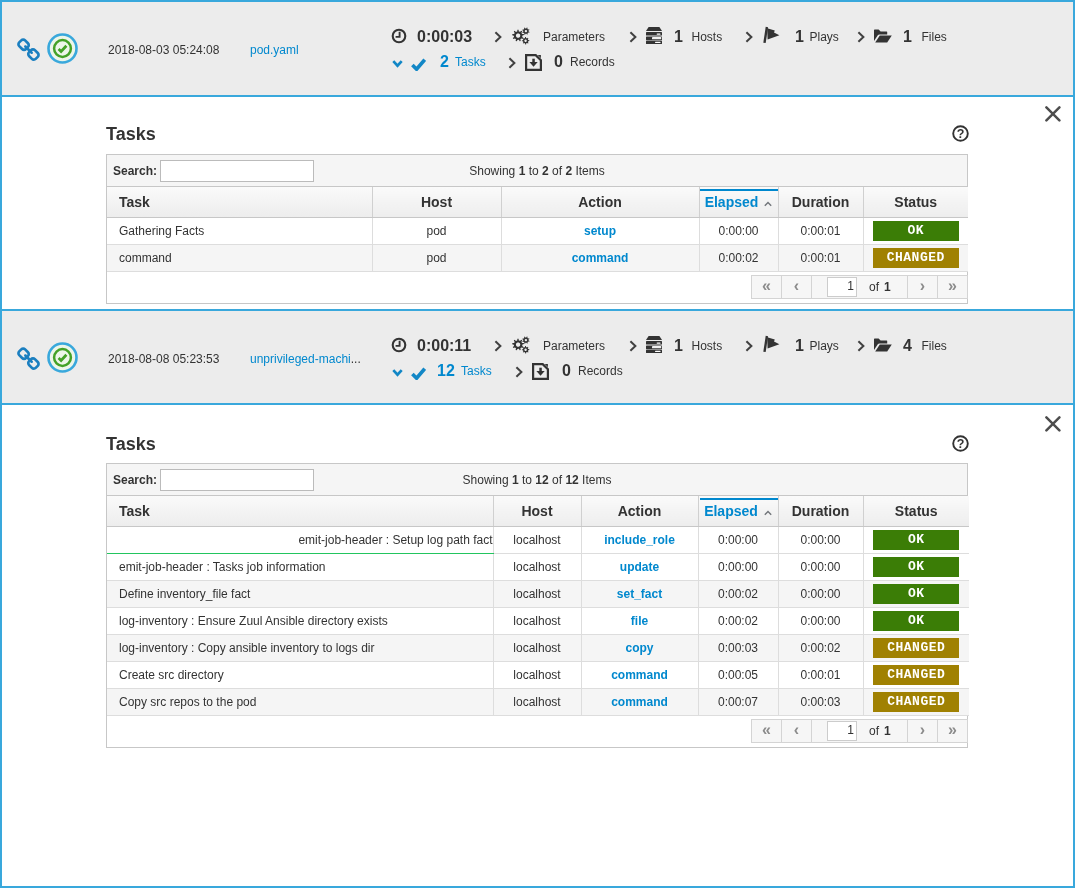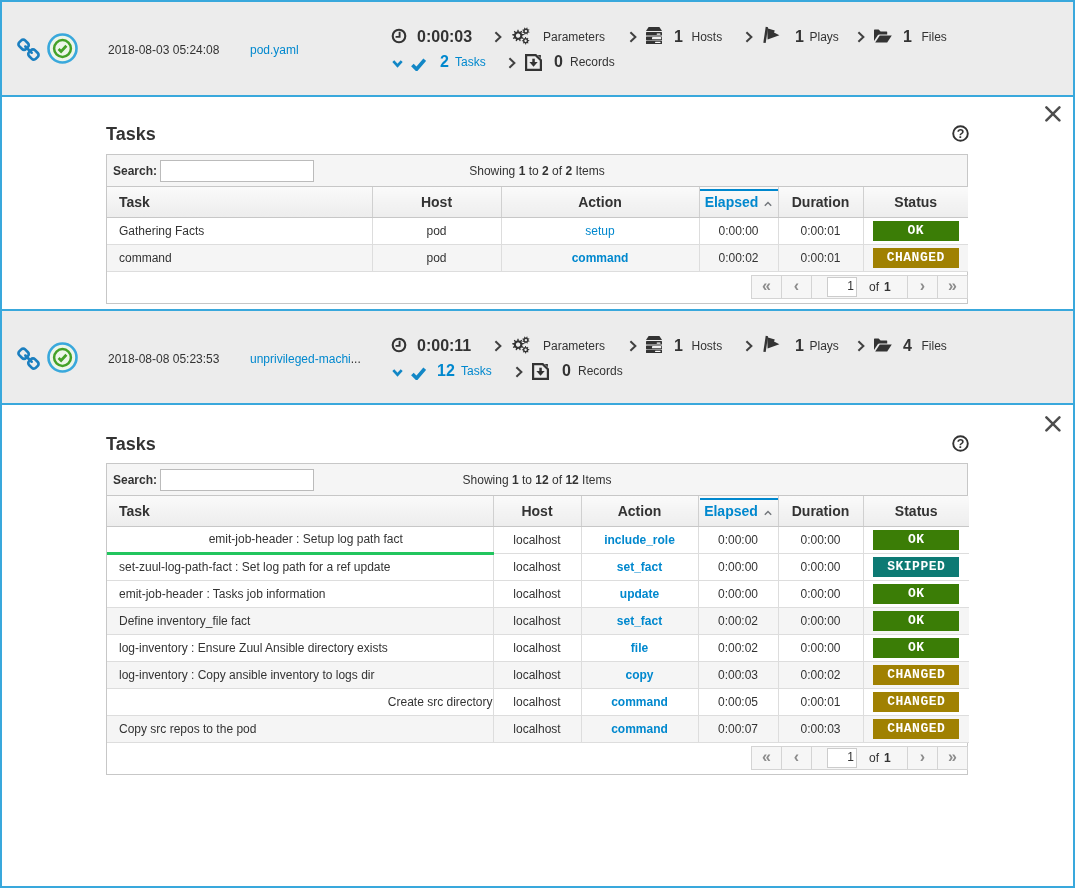--- a/index.html
+++ b/index.html
@@ -190,21 +190,21 @@
               <polyline points="0.8,4.8 4,1.4 7.2,4.8" fill="none" stroke="#72767b" stroke-width="1.4"></polyline>
             </svg></th>
           <th style="background-image:linear-gradient(to bottom,#fafafa 0%,#ededed 100%);border-bottom:1px solid #c7c7c7;font-size:14px;font-weight:bold;border-left:1px solid #d0d0d0;text-align:center;">Duration</th>
           <th style="background-image:linear-gradient(to bottom,#fafafa 0%,#ededed 100%);border-bottom:1px solid #c7c7c7;font-size:14px;font-weight:bold;border-left:1px solid #d0d0d0;text-align:center;">Status</th>
         </tr>
       </thead>
       <tbody>
         <tr style="height:27px;background:#fff">
           <td style="border-bottom:1px solid #ddd;padding:0;text-align:left;padding-left:12px">Gathering Facts</td>
           <td style="border-bottom:1px solid #ddd;padding:0;border-left:1px solid #ddd;text-align:center">pod</td>
-          <td style="border-bottom:1px solid #ddd;padding:0;border-left:1px solid #ddd;text-align:center"><span style="color:#0088ce;font-weight:normal">setup</span></td>
+          <td style="border-bottom:1px solid #ddd;padding:0;border-left:1px solid #ddd;text-align:center"><span style="color:#0088ce;font-weight:bold">setup</span></td>
           <td style="border-bottom:1px solid #ddd;padding:0;border-left:1px solid #ddd;text-align:center">0:00:00</td>
           <td style="border-bottom:1px solid #ddd;padding:0;border-left:1px solid #ddd;text-align:center">0:00:01</td>
           <td style="border-bottom:1px solid #ddd;padding:0;border-left:1px solid #ddd;text-align:center"><span style="display:inline-block;width:86px;height:20px;line-height:20px;background:#3b7d06;color:#fff;font-family:'Liberation Mono',monospace;font-size:13px;font-weight:bold;letter-spacing:0.5px;text-align:center;vertical-align:middle">OK</span></td>
         </tr>
         <tr style="height:27px;background:#f5f5f5">
           <td style="border-bottom:1px solid #ddd;padding:0;text-align:left;padding-left:12px">command</td>
           <td style="border-bottom:1px solid #ddd;padding:0;border-left:1px solid #ddd;text-align:center">pod</td>
           <td style="border-bottom:1px solid #ddd;padding:0;border-left:1px solid #ddd;text-align:center"><span style="color:#0088ce;font-weight:bold">command</span></td>
           <td style="border-bottom:1px solid #ddd;padding:0;border-left:1px solid #ddd;text-align:center">0:00:02</td>
           <td style="border-bottom:1px solid #ddd;padding:0;border-left:1px solid #ddd;text-align:center">0:00:01</td>
@@ -256,34 +256,26 @@
           <th style="background-image:linear-gradient(to bottom,#fafafa 0%,#ededed 100%);border-bottom:1px solid #c7c7c7;font-size:14px;font-weight:bold;border-left:1px solid #d0d0d0;text-align:center;">Action</th>
           <th style="background-image:linear-gradient(to bottom,#fafafa 0%,#ededed 100%);border-bottom:1px solid #c7c7c7;font-size:14px;font-weight:bold;border-left:1px solid #d0d0d0;text-align:center;"><span style="color:#0088ce">Elapsed</span><svg width="8" height="6" viewBox="0 0 8 6" style="margin-left:6px">
               <polyline points="0.8,4.8 4,1.4 7.2,4.8" fill="none" stroke="#72767b" stroke-width="1.4"></polyline>
             </svg></th>
           <th style="background-image:linear-gradient(to bottom,#fafafa 0%,#ededed 100%);border-bottom:1px solid #c7c7c7;font-size:14px;font-weight:bold;border-left:1px solid #d0d0d0;text-align:center;">Duration</th>
           <th style="background-image:linear-gradient(to bottom,#fafafa 0%,#ededed 100%);border-bottom:1px solid #c7c7c7;font-size:14px;font-weight:bold;border-left:1px solid #d0d0d0;text-align:center;">Status</th>
         </tr>
       </thead>
       <tbody>
         <tr style="height:27px;background:#fff">
-          <td style="border-bottom:3px solid #22c55e;padding:0;text-align:center;padding-left:12px">emit-job-header : Setup log path fact</td>
+          <td style="border-bottom:1px solid #22c55e;padding:0;text-align:right;padding-left:12px">emit-job-header : Setup log path fact</td>
           <td style="border-bottom:1px solid #ddd;padding:0;border-left:1px solid #ddd;text-align:center">localhost</td>
           <td style="border-bottom:1px solid #ddd;padding:0;border-left:1px solid #ddd;text-align:center"><span style="color:#0088ce;font-weight:bold">include_role</span></td>
           <td style="border-bottom:1px solid #ddd;padding:0;border-left:1px solid #ddd;text-align:center">0:00:00</td>
           <td style="border-bottom:1px solid #ddd;padding:0;border-left:1px solid #ddd;text-align:center">0:00:00</td>
           <td style="border-bottom:1px solid #ddd;padding:0;border-left:1px solid #ddd;text-align:center"><span style="display:inline-block;width:86px;height:20px;line-height:20px;background:#3b7d06;color:#fff;font-family:'Liberation Mono',monospace;font-size:13px;font-weight:bold;letter-spacing:0.5px;text-align:center;vertical-align:middle">OK</span></td>
-        </tr>
-        <tr style="height:27px;background:#fff">
-          <td style="border-bottom:1px solid #ddd;padding:0;text-align:left;padding-left:12px">set-zuul-log-path-fact : Set log path for a ref update</td>
-          <td style="border-bottom:1px solid #ddd;padding:0;border-left:1px solid #ddd;text-align:center">localhost</td>
-          <td style="border-bottom:1px solid #ddd;padding:0;border-left:1px solid #ddd;text-align:center"><span style="color:#0088ce;font-weight:bold">set_fact</span></td>
-          <td style="border-bottom:1px solid #ddd;padding:0;border-left:1px solid #ddd;text-align:center">0:00:00</td>
-          <td style="border-bottom:1px solid #ddd;padding:0;border-left:1px solid #ddd;text-align:center">0:00:00</td>
-          <td style="border-bottom:1px solid #ddd;padding:0;border-left:1px solid #ddd;text-align:center"><span style="display:inline-block;width:86px;height:20px;line-height:20px;background:#0d7a74;color:#fff;font-family:'Liberation Mono',monospace;font-size:13px;font-weight:bold;letter-spacing:0.5px;text-align:center;vertical-align:middle">SKIPPED</span></td>
         </tr>
         <tr style="height:27px;background:#fff">
           <td style="border-bottom:1px solid #ddd;padding:0;text-align:left;padding-left:12px">emit-job-header : Tasks job information</td>
           <td style="border-bottom:1px solid #ddd;padding:0;border-left:1px solid #ddd;text-align:center">localhost</td>
           <td style="border-bottom:1px solid #ddd;padding:0;border-left:1px solid #ddd;text-align:center"><span style="color:#0088ce;font-weight:bold">update</span></td>
           <td style="border-bottom:1px solid #ddd;padding:0;border-left:1px solid #ddd;text-align:center">0:00:00</td>
           <td style="border-bottom:1px solid #ddd;padding:0;border-left:1px solid #ddd;text-align:center">0:00:00</td>
           <td style="border-bottom:1px solid #ddd;padding:0;border-left:1px solid #ddd;text-align:center"><span style="display:inline-block;width:86px;height:20px;line-height:20px;background:#3b7d06;color:#fff;font-family:'Liberation Mono',monospace;font-size:13px;font-weight:bold;letter-spacing:0.5px;text-align:center;vertical-align:middle">OK</span></td>
         </tr>
         <tr style="height:27px;background:#f5f5f5">
@@ -304,21 +296,21 @@
         </tr>
         <tr style="height:27px;background:#f5f5f5">
           <td style="border-bottom:1px solid #ddd;padding:0;text-align:left;padding-left:12px">log-inventory : Copy ansible inventory to logs dir</td>
           <td style="border-bottom:1px solid #ddd;padding:0;border-left:1px solid #ddd;text-align:center">localhost</td>
           <td style="border-bottom:1px solid #ddd;padding:0;border-left:1px solid #ddd;text-align:center"><span style="color:#0088ce;font-weight:bold">copy</span></td>
           <td style="border-bottom:1px solid #ddd;padding:0;border-left:1px solid #ddd;text-align:center">0:00:03</td>
           <td style="border-bottom:1px solid #ddd;padding:0;border-left:1px solid #ddd;text-align:center">0:00:02</td>
           <td style="border-bottom:1px solid #ddd;padding:0;border-left:1px solid #ddd;text-align:center"><span style="display:inline-block;width:86px;height:20px;line-height:20px;background:#a08102;color:#fff;font-family:'Liberation Mono',monospace;font-size:13px;font-weight:bold;letter-spacing:0.5px;text-align:center;vertical-align:middle">CHANGED</span></td>
         </tr>
         <tr style="height:27px;background:#fff">
-          <td style="border-bottom:1px solid #ddd;padding:0;text-align:right;padding-left:12px">Create src directory</td>
+          <td style="border-bottom:1px solid #ddd;padding:0;text-align:left;padding-left:12px">Create src directory</td>
           <td style="border-bottom:1px solid #ddd;padding:0;border-left:1px solid #ddd;text-align:center">localhost</td>
           <td style="border-bottom:1px solid #ddd;padding:0;border-left:1px solid #ddd;text-align:center"><span style="color:#0088ce;font-weight:bold">command</span></td>
           <td style="border-bottom:1px solid #ddd;padding:0;border-left:1px solid #ddd;text-align:center">0:00:05</td>
           <td style="border-bottom:1px solid #ddd;padding:0;border-left:1px solid #ddd;text-align:center">0:00:01</td>
           <td style="border-bottom:1px solid #ddd;padding:0;border-left:1px solid #ddd;text-align:center"><span style="display:inline-block;width:86px;height:20px;line-height:20px;background:#a08102;color:#fff;font-family:'Liberation Mono',monospace;font-size:13px;font-weight:bold;letter-spacing:0.5px;text-align:center;vertical-align:middle">CHANGED</span></td>
         </tr>
         <tr style="height:27px;background:#f5f5f5">
           <td style="border-bottom:1px solid #ddd;padding:0;text-align:left;padding-left:12px">Copy src repos to the pod</td>
           <td style="border-bottom:1px solid #ddd;padding:0;border-left:1px solid #ddd;text-align:center">localhost</td>
           <td style="border-bottom:1px solid #ddd;padding:0;border-left:1px solid #ddd;text-align:center"><span style="color:#0088ce;font-weight:bold">command</span></td>

